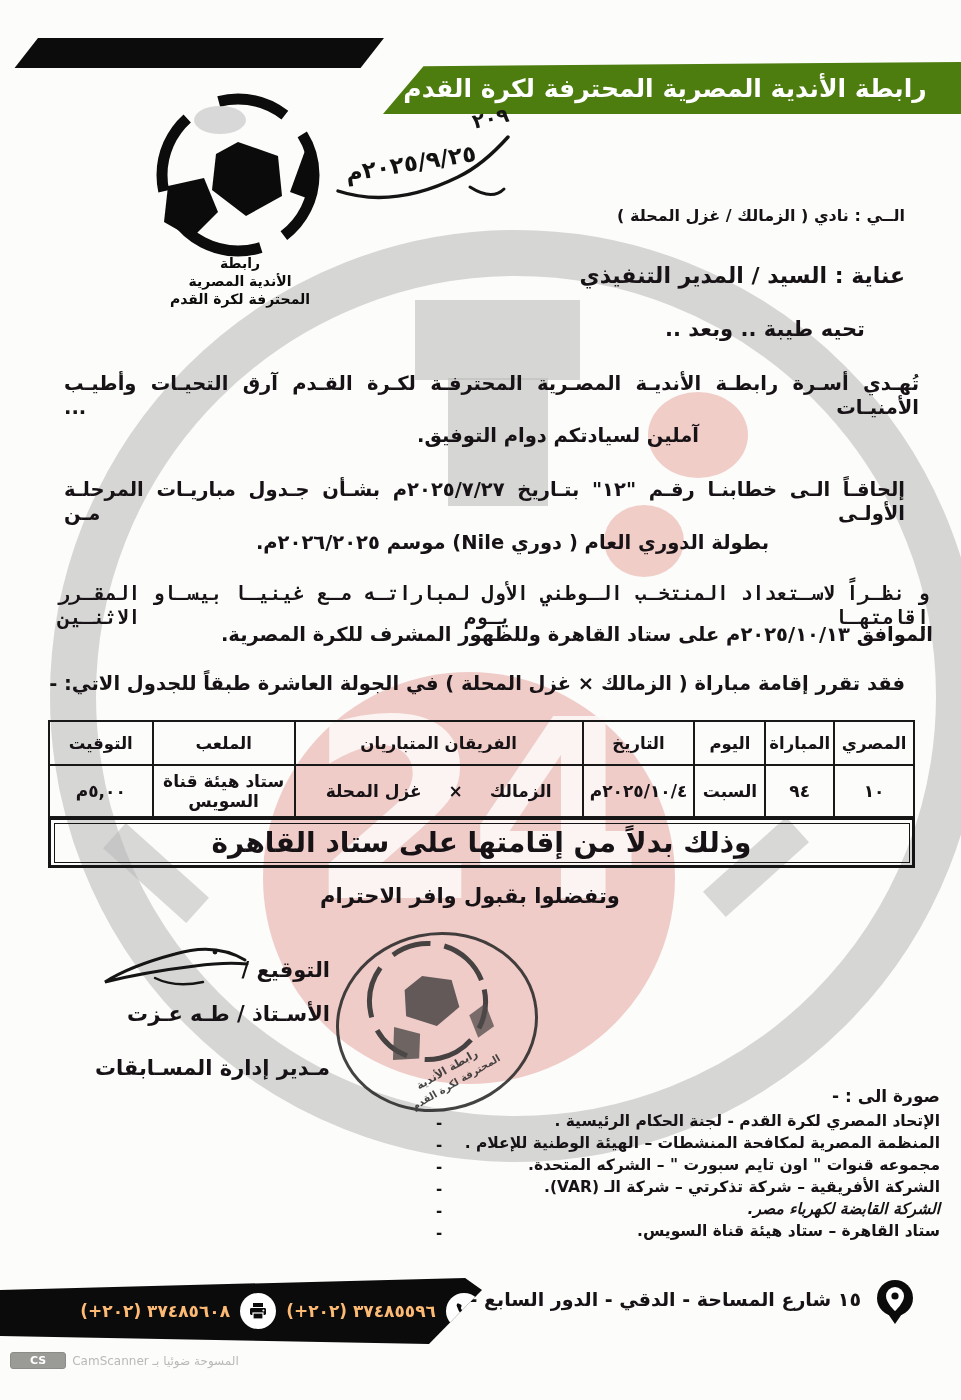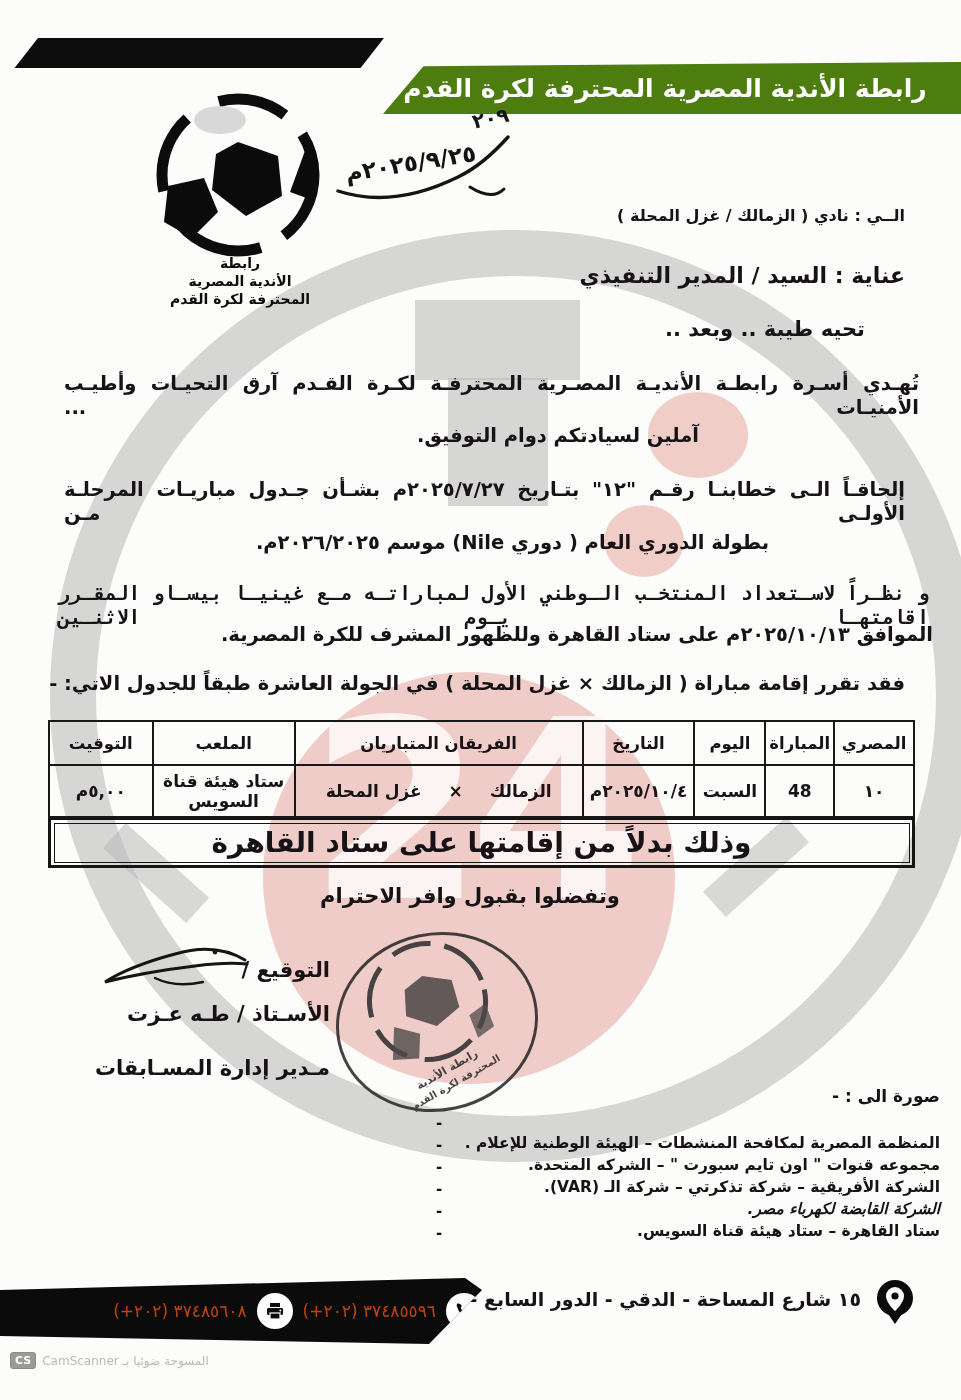--- a/index.html
+++ b/index.html
@@ -40,25 +40,25 @@
               font-size:28px;font-weight:bold;}
   .closing{left:270px;top:884px;width:400px;text-align:center;font-size:21px;}
   .sig-line{right:631px;white-space:nowrap;font-size:21px;}
   .cc-title{right:21px;top:1086px;font-size:17px;}
   .cc-item{right:21px;font-size:15.5px;white-space:nowrap;}
   .cc-dash{left:436px;width:14px;font-size:15px;font-weight:bold;}
   
   .banner{left:0;top:1278px;width:482px;height:66px;background:#0b0b0b;
           clip-path:polygon(0 18%,96.5% 0,100% 18%,89% 100%,0 88%);
           display:flex;align-items:center;flex-direction:row-reverse;gap:10px;padding-left:28px;box-sizing:border-box;}
-  .banner .num{color:#c2410c;font-size:17px;font-weight:normal;direction:ltr;}
+  .banner .num{color:#fdba74;font-size:17px;font-weight:bold;direction:ltr;}
   .icon-disc{width:36px;height:36px;border-radius:50%;background:#fff;display:flex;align-items:center;justify-content:center;flex:0 0 auto;}
   .addr{right:100px;top:1288px;font-size:19px;}
   .cs-mark{left:10px;top:1352px;display:flex;align-items:center;gap:6px;color:#b9b9b6;font-size:12px;}
-  .cs-badge{background:#9a9a97;color:#fff;border:1px solid #8b8b88;border-radius:3px;font-size:11px;font-weight:bold;padding:1px 4px;}
+  .cs-badge{background:#9a9a97;color:#fff;border:1px solid #8b8b88;border-radius:3px;font-size:11px;font-weight:bold;padding:1px 19px;}
 </style>
 </head>
 <body>
 
 <div class="page">
 
   <div class="wm wm-ring"></div>
   <div class="wm wm-crown-top"></div>
   <div class="wm wm-crown-stem"></div>
   <div class="wm wm-stub" style="left:100px;top:856px;transform:rotate(42deg);"></div>
@@ -128,21 +128,21 @@
         <th>المصري</th>
         <th>المباراة</th>
         <th>اليوم</th>
         <th>التاريخ</th>
         <th>الفريقان المتباريان</th>
         <th>الملعب</th>
         <th>التوقيت</th>
       </tr>
       <tr>
         <td>١٠</td>
-        <td>48</td>
+        <td>٩٤</td>
         <td>السبت</td>
         <td>٢٠٢٥/١٠/٤م</td>
         <td>
           <div class="teams-cell">
             <span>الزمالك</span>
             <span>×</span>
             <span>غزل المحلة</span>
           </div>
         </td>
         <td>ستاد هيئة قناة السويس</td>
@@ -177,20 +177,21 @@
           <polygon points="112,52 140,62 142,90 116,104 88,88 92,62" fill="#333" opacity="0.85"></polygon>
           <polygon points="74,96 98,108 92,132 66,128" fill="#383838" opacity="0.8"></polygon>
           <polygon points="150,100 168,92 172,116 154,124" fill="#3a3a3a" opacity="0.75"></polygon>
           <text x="118" y="152" text-anchor="middle" font-size="11" font-weight="bold" fill="#2e2e2e" transform="rotate(-18 118 152)">رابطة الأندية</text>
           <text x="124" y="166" text-anchor="middle" font-size="10" font-weight="bold" fill="#2e2e2e" transform="rotate(-18 124 166)">المحترفة لكرة القدم</text>
         </g>
       </svg>
     </div>
 
     <div class="abs ar b cc-title">صورة الى : -</div>
+    <div class="abs ar b cc-item" style="top:1112px;">الإتحاد المصري لكرة القدم - لجنة الحكام الرئيسية .</div>
     <div class="abs ar b cc-item" style="top:1134px;">المنظمة المصرية لمكافحة المنشطات – الهيئة الوطنية للإعلام .</div>
     <div class="abs ar b cc-item" style="top:1156px;">مجموعه قنوات " اون تايم سبورت " – الشركه المتحدة.</div>
     <div class="abs ar b cc-item" style="top:1178px;">الشركة الأفريقية – شركة تذكرتي – شركة الـ (VAR).</div>
     <div class="abs ar b cc-item" style="top:1200px;font-style:italic;">الشركة القابضة لكهرباء مصر.</div>
     <div class="abs ar b cc-item" style="top:1222px;">ستاد القاهرة – ستاد هيئة قناة السويس.</div>
     <div class="abs cc-dash" style="top:1114px;">-</div>
     <div class="abs cc-dash" style="top:1136px;">-</div>
     <div class="abs cc-dash" style="top:1158px;">-</div>
     <div class="abs cc-dash" style="top:1180px;">-</div>
     <div class="abs cc-dash" style="top:1202px;">-</div>

